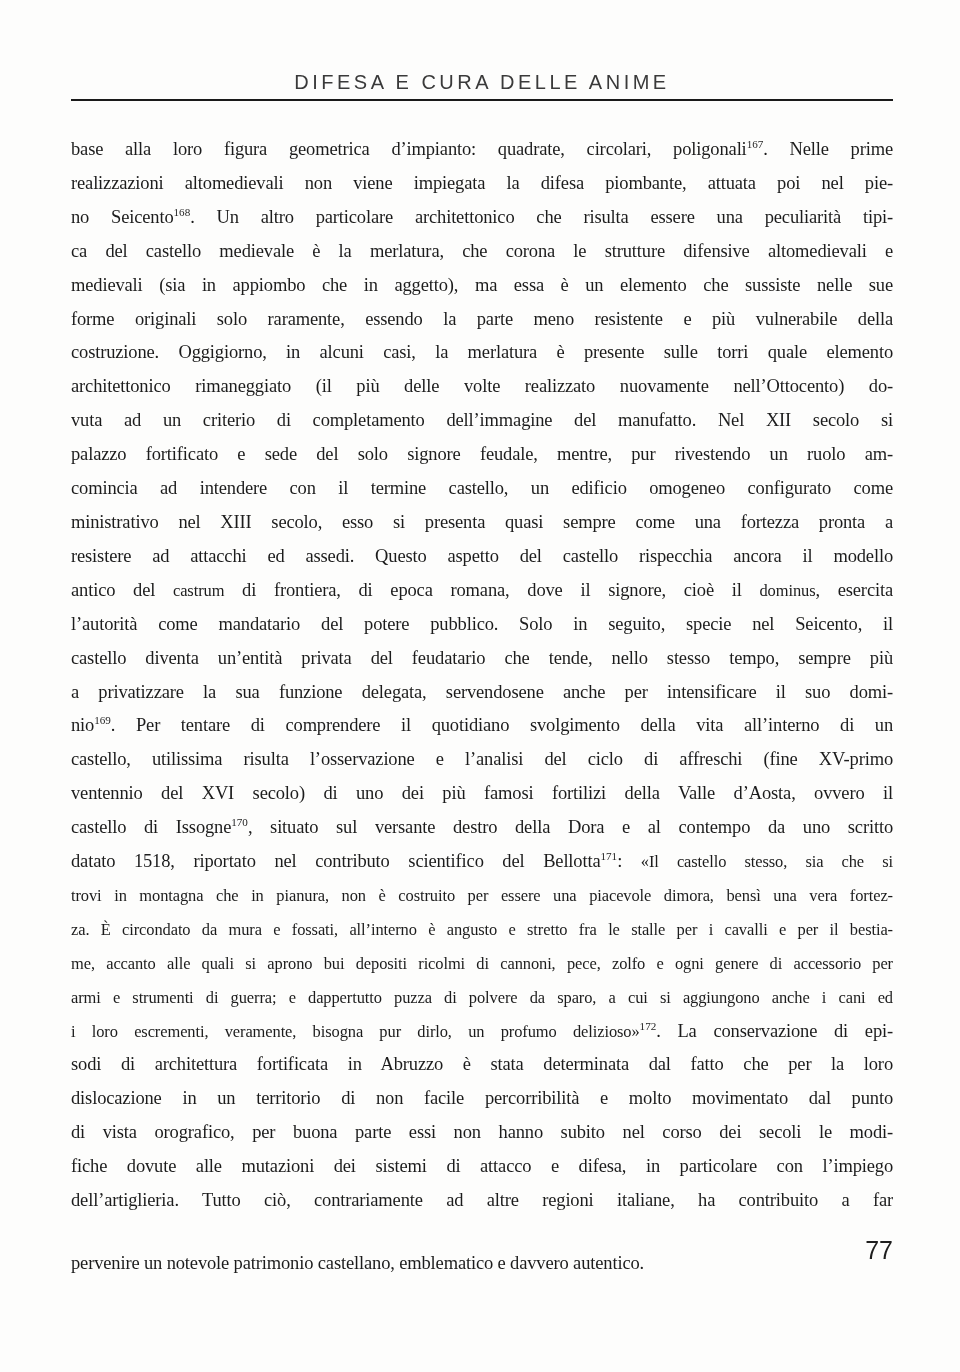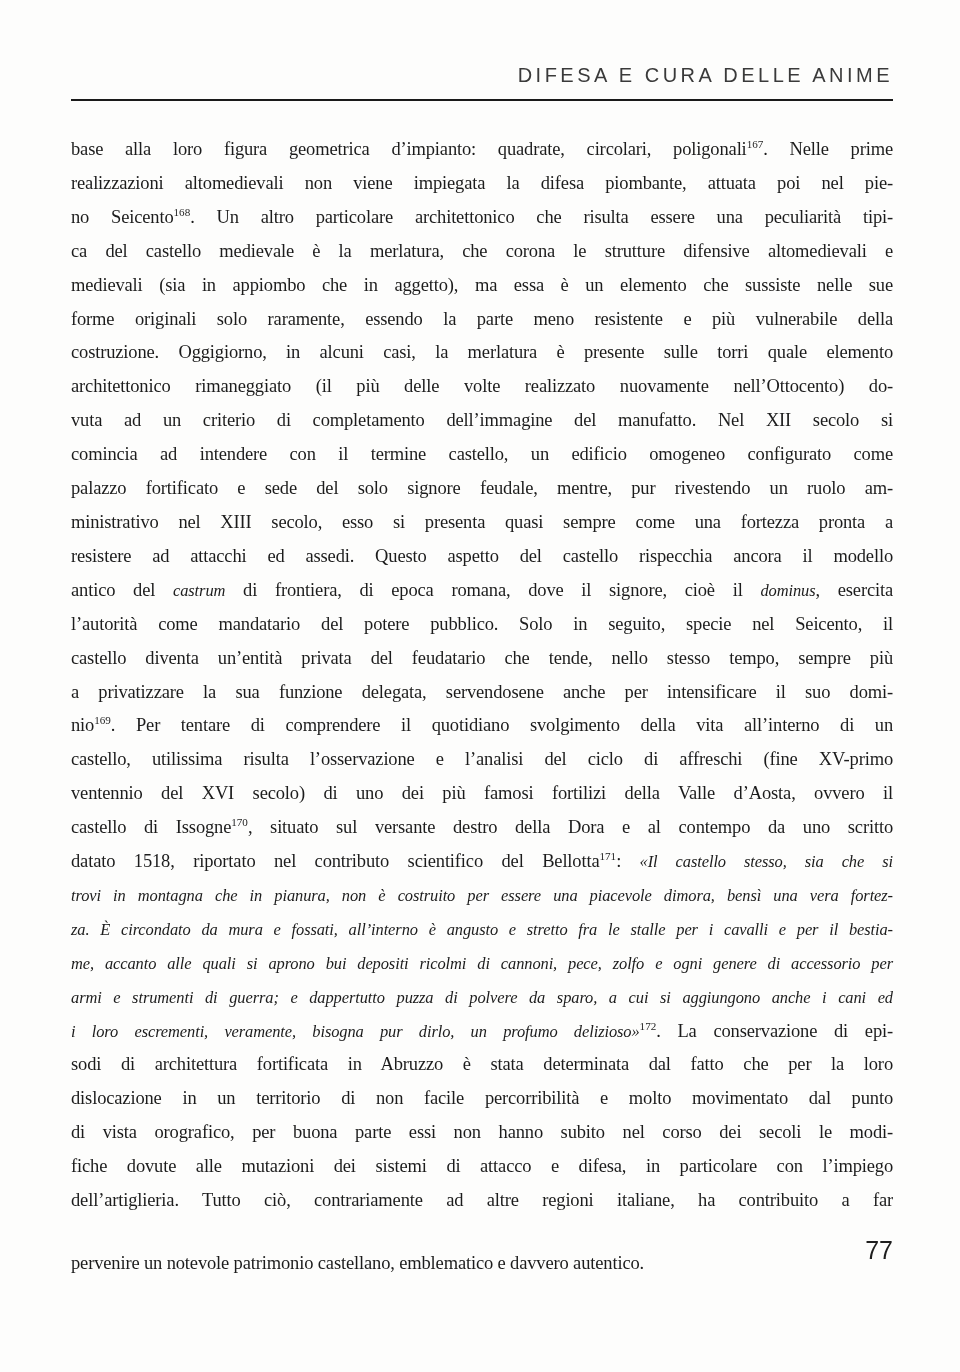--- a/index.html
+++ b/index.html
@@ -8,22 +8,22 @@
   *{margin:0;padding:0;box-sizing:border-box;}
   html,body{width:960px;height:1372px;}
   body{
     background:var(--bg);
     font-family:"Liberation Serif", serif;
     color:var(--ink);
     position:relative;
     overflow:hidden;
   }
   .running-header{
-    position:absolute; top:64px; left:71px; width:822px;
-    text-align:right;
+    position:absolute; top:71px; left:71px; width:822px;
+    text-align:center;
     font-family:"Liberation Sans", sans-serif;
     font-size:20px; letter-spacing:3.5px; font-weight:400;
     color:var(--header-ink);
   }
   .header-rule{
     position:absolute; top:99px; left:71px; width:822px;
     border:none; border-top:2px solid var(--rule); height:0;
   }
   .page-body{
     position:absolute; top:133px; left:71px; width:822px;
@@ -31,21 +31,21 @@
     color:var(--ink);
   }
   .line{
     line-height:33.9px;
     text-align:justify;
     text-align-last:justify;
     text-justify:inter-word;
     hyphens:none;
   }
   .line.noj{ text-align-last:left;margin-top:29px; }
-  .i{ font-style:italic; font-size:0.89em; letter-spacing:-0.1px; }
+  .i{ font-size:0.89em; letter-spacing:-0.1px; }
   sup{
     font-size:0.6em; line-height:0; vertical-align:super;
     letter-spacing:0;
   }
   .page-number{
     position:absolute; top:1236px; left:71px; width:822px;
     text-align:right;
     font-family:"Liberation Sans", sans-serif;
     font-size:25px; color:#1e1e1e;
   }
@@ -60,22 +60,22 @@
 <div class="page-body">
     <div class="line"><span>base alla loro figura geometrica d’impianto: quadrate, circolari, poligonali</span><sup>167</sup><span>. Nelle prime</span></div>
     <div class="line"><span>realizzazioni altomedievali non viene impiegata la difesa piombante, attuata poi nel pie-</span></div>
     <div class="line"><span>no Seicento</span><sup>168</sup><span>. Un altro particolare architettonico che risulta essere una peculiarità tipi-</span></div>
     <div class="line"><span>ca del castello medievale è la merlatura, che corona le strutture difensive altomedievali e</span></div>
     <div class="line"><span>medievali (sia in appiombo che in aggetto), ma essa è un elemento che sussiste nelle sue</span></div>
     <div class="line"><span>forme originali solo raramente, essendo la parte meno resistente e più vulnerabile della</span></div>
     <div class="line"><span>costruzione. Oggigiorno, in alcuni casi, la merlatura è presente sulle torri quale elemento</span></div>
     <div class="line"><span>architettonico rimaneggiato (il più delle volte realizzato nuovamente nell’Ottocento) do-</span></div>
     <div class="line"><span>vuta ad un criterio di completamento dell’immagine del manufatto. Nel XII secolo si</span></div>
+    <div class="line"><span>palazzo fortificato e sede del solo signore feudale, mentre, pur rivestendo un ruolo am-</span></div>
     <div class="line"><span>comincia ad intendere con il termine castello, un edificio omogeneo configurato come</span></div>
-    <div class="line"><span>palazzo fortificato e sede del solo signore feudale, mentre, pur rivestendo un ruolo am-</span></div>
     <div class="line"><span>ministrativo nel XIII secolo, esso si presenta quasi sempre come una fortezza pronta a</span></div>
     <div class="line"><span>resistere ad attacchi ed assedi. Questo aspetto del castello rispecchia ancora il modello</span></div>
     <div class="line"><span>antico del </span><span class="i">castrum</span><span> di frontiera, di epoca romana, dove il signore, cioè il </span><span class="i">dominus</span><span>, esercita</span></div>
     <div class="line"><span>l’autorità come mandatario del potere pubblico. Solo in seguito, specie nel Seicento, il</span></div>
     <div class="line"><span>castello diventa un’entità privata del feudatario che tende, nello stesso tempo, sempre più</span></div>
     <div class="line"><span>a privatizzare la sua funzione delegata, servendosene anche per intensificare il suo domi-</span></div>
     <div class="line"><span>nio</span><sup>169</sup><span>. Per tentare di comprendere il quotidiano svolgimento della vita all’interno di un</span></div>
     <div class="line"><span>castello, utilissima risulta l’osservazione e l’analisi del ciclo di affreschi (fine XV-primo</span></div>
     <div class="line"><span>ventennio del XVI secolo) di uno dei più famosi fortilizi della Valle d’Aosta, ovvero il</span></div>
     <div class="line"><span>castello di Issogne</span><sup>170</sup><span>, situato sul versante destro della Dora e al contempo da uno scritto</span></div>

